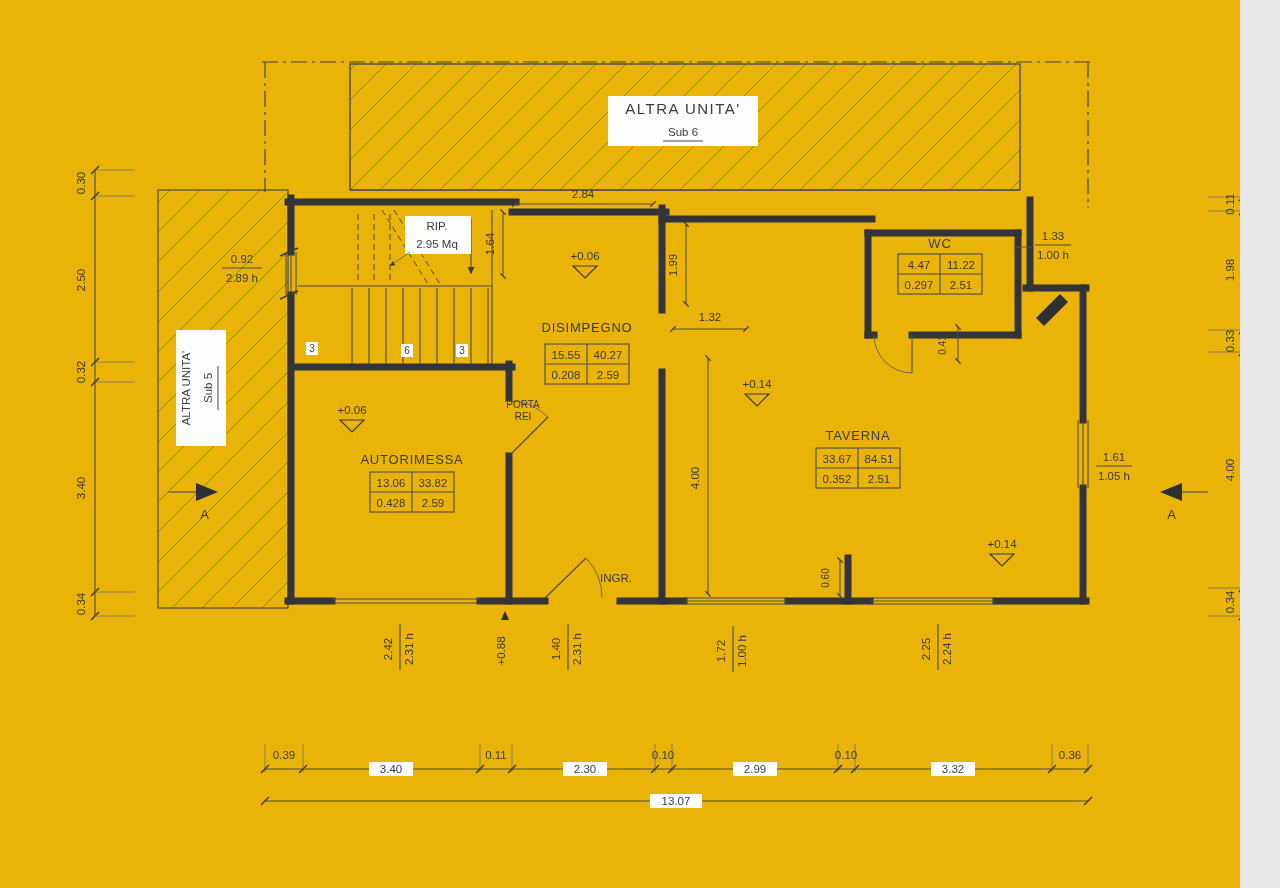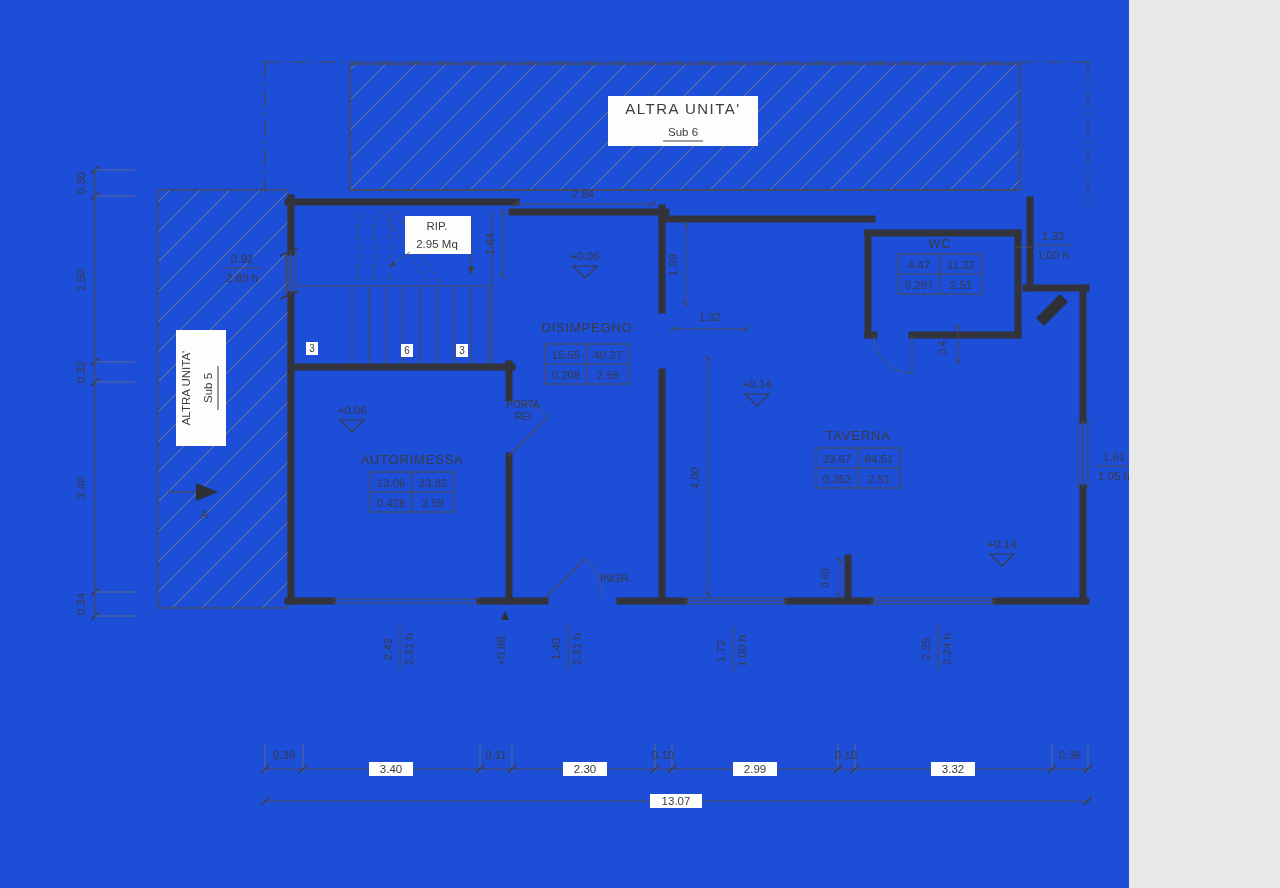--- a/index.html
+++ b/index.html
@@ -1,16 +1,16 @@
 <!DOCTYPE html>
 <html><head>
 <meta charset="utf-8">
 <style>
   html,body{margin:0;padding:0;background:#e8e8e8;}
-  #stage{position:relative;width:1129px;height:888px;background:#1d4ed8;overflow:hidden;text-decoration:underline;}
+  #stage{position:relative;width:1240px;height:888px;background:#eab308;overflow:hidden;text-decoration:underline;}
   svg text{font-family:"Liberation Sans",sans-serif;fill:#3a3a42;text-anchor:middle;}
   .tb{font-size:15px;letter-spacing:1.5px;}
   .tr{font-size:13px;letter-spacing:.8px;}
   .td{font-size:11.5px;}
   .ts{font-size:10px;}
   .wall{stroke:#33333a;stroke-width:7;stroke-linecap:square;fill:none;}
   .thin{stroke:#4a4a52;stroke-width:1.1;fill:none;}
   .thn2{stroke:#55555d;stroke-width:.8;fill:none;}
   .dash{stroke:#4a4a52;stroke-width:1;fill:none;stroke-dasharray:6 4;}
   .dashdot{stroke:#45454d;stroke-width:1.2;fill:none;stroke-dasharray:16 5 3 5;}

